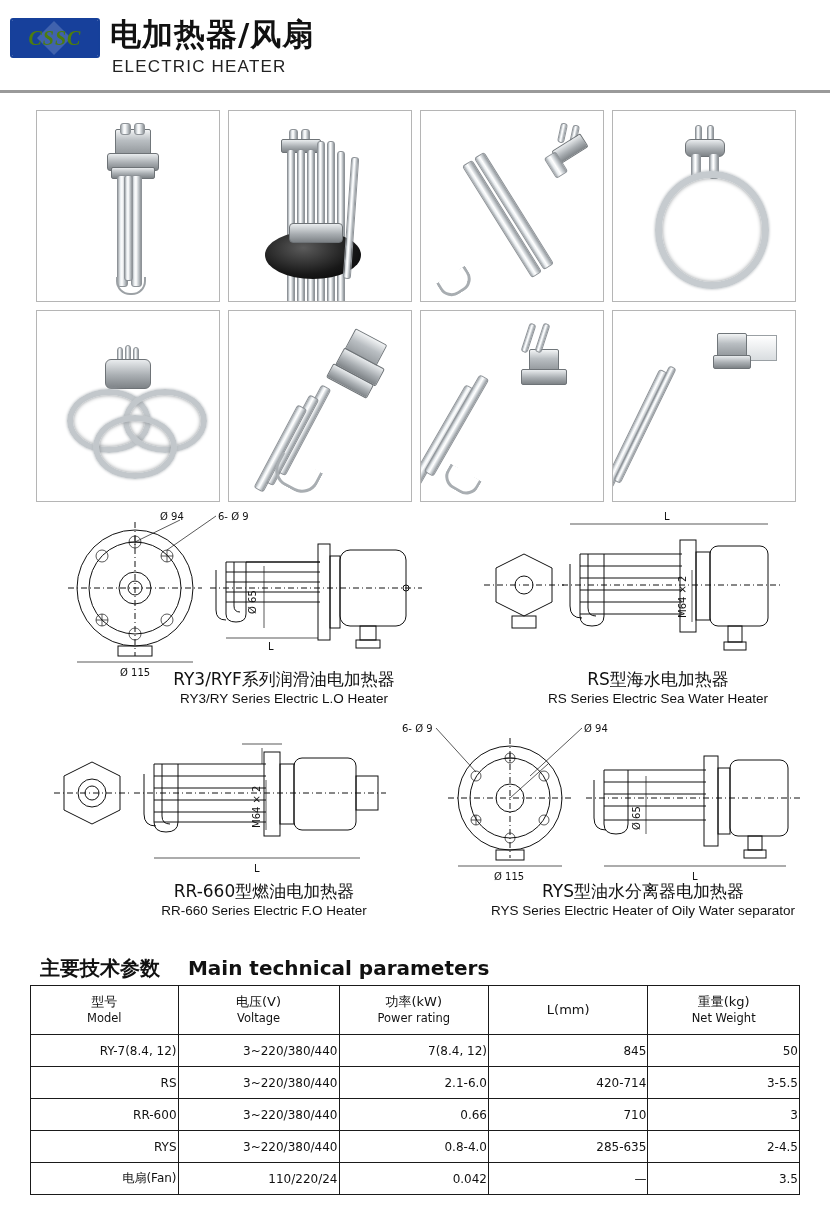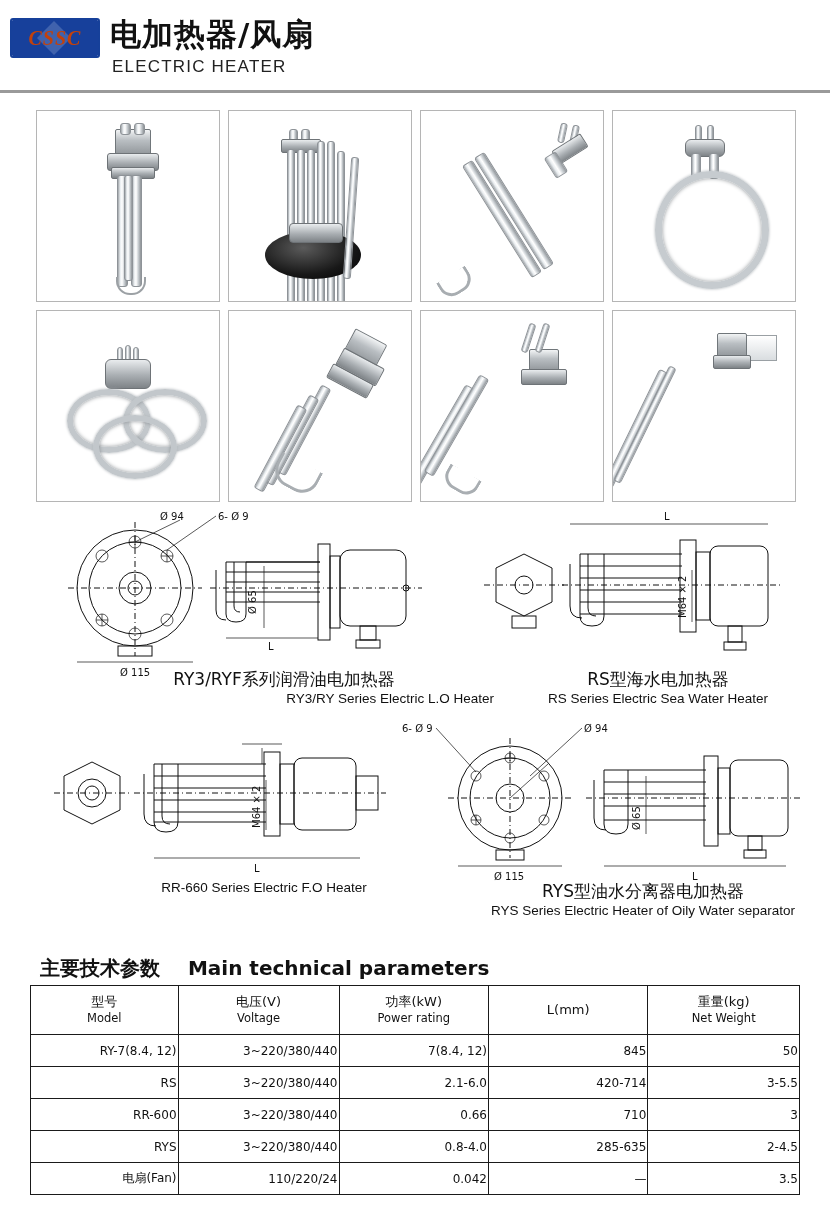--- a/index.html
+++ b/index.html
@@ -20,21 +20,21 @@
   }
   .logo-box{
     width:86px;height:36px;border:2px solid #16409a;border-radius:3px;
     background:#fff;position:relative;overflow:hidden;
   }
   .logo-blue{
     position:absolute;left:0;top:0;width:86px;height:36px;background:#17409b;
   }
   .logo-text{
     position:absolute;left:0;top:0;width:86px;height:36px;
-    color:#c2410c;font-weight:bold;font-style:italic;font-size:20px;
+    color:#4d7c0f;font-weight:bold;font-style:italic;font-size:20px;
     letter-spacing:1px;text-align:center;line-height:36px;
     font-family:"Liberation Serif", serif;
   }
   .logo-diamond{
     position:absolute;left:30px;top:6px;width:24px;height:24px;
     background:#fff;transform:rotate(45deg);opacity:.18;
   }
   .title-cn{
     position:absolute;left:110px;top:14px;
     font-size:31px;font-weight:bold;letter-spacing:1px;
@@ -301,21 +301,21 @@
       <line class="dln" x1="180" y1="78" x2="392" y2="78"></line>
 
       <line class="thin" x1="234" y1="56" x2="234" y2="118"></line>
       <text class="lbl" x="226" y="104" transform="rotate(-90 226 104)">Ø 65</text>
       <line class="thin" x1="196" y1="128" x2="288" y2="128"></line>
       <text class="lbl" x="238" y="140">L</text>
     </svg>
 
     <div class="cap" style="left:0;top:168px;">
       <div class="draw-caption-cn" style="width:420px;margin-left:30px;">RY3/RYF系列润滑油电加热器</div>
-      <div class="draw-caption-en" style="width:420px;margin-left:30px;text-align:right;">RY3/RY Series Electric L.O Heater</div>
+      <div class="draw-caption-en" style="width:420px;margin-left:30px;">RY3/RY Series Electric L.O Heater</div>
     </div>
 
     <svg width="360" height="180" style="position:absolute;left:450px;top:10px;">
 
       <polygon class="dl" points="46,58 74,44 102,58 102,92 74,106 46,92"></polygon>
       <circle class="dl" cx="74" cy="75" r="9"></circle>
       <line class="dln" x1="34" y1="75" x2="114" y2="75"></line>
       <rect class="dl" x="62" y="106" width="24" height="12"></rect>
 
       <path class="dl" d="M130 44 L130 106 Q130 116 142 116 Q154 116 154 106 L154 44"></path>
@@ -371,20 +371,21 @@
 
       <line class="thin" x1="212" y1="14" x2="252" y2="14"></line>
       <line class="thin" x1="232" y1="18" x2="232" y2="34"></line>
       <line class="thin" x1="236" y1="50" x2="236" y2="100"></line>
       <text class="lbl" x="230" y="98" transform="rotate(-90 230 98)">M64 × 2</text>
       <line class="thin" x1="124" y1="128" x2="330" y2="128"></line>
       <text class="lbl" x="224" y="142">L</text>
     </svg>
 
     <div class="cap" style="left:10px;top:380px;width:420px;">
+      <div class="draw-caption-cn">RR-660型燃油电加热器</div>
       <div class="draw-caption-en">RR-660 Series Electric F.O Heater</div>
     </div>
 
     <svg width="420" height="170" style="position:absolute;left:400px;top:220px;">
 
       <circle class="dl" cx="110" cy="78" r="52"></circle>
       <circle class="dl" cx="110" cy="78" r="40"></circle>
       <circle class="dl" cx="110" cy="78" r="14"></circle>
       <line class="dln" x1="48" y1="78" x2="172" y2="78"></line>
       <line class="dln" x1="110" y1="18" x2="110" y2="138"></line>

